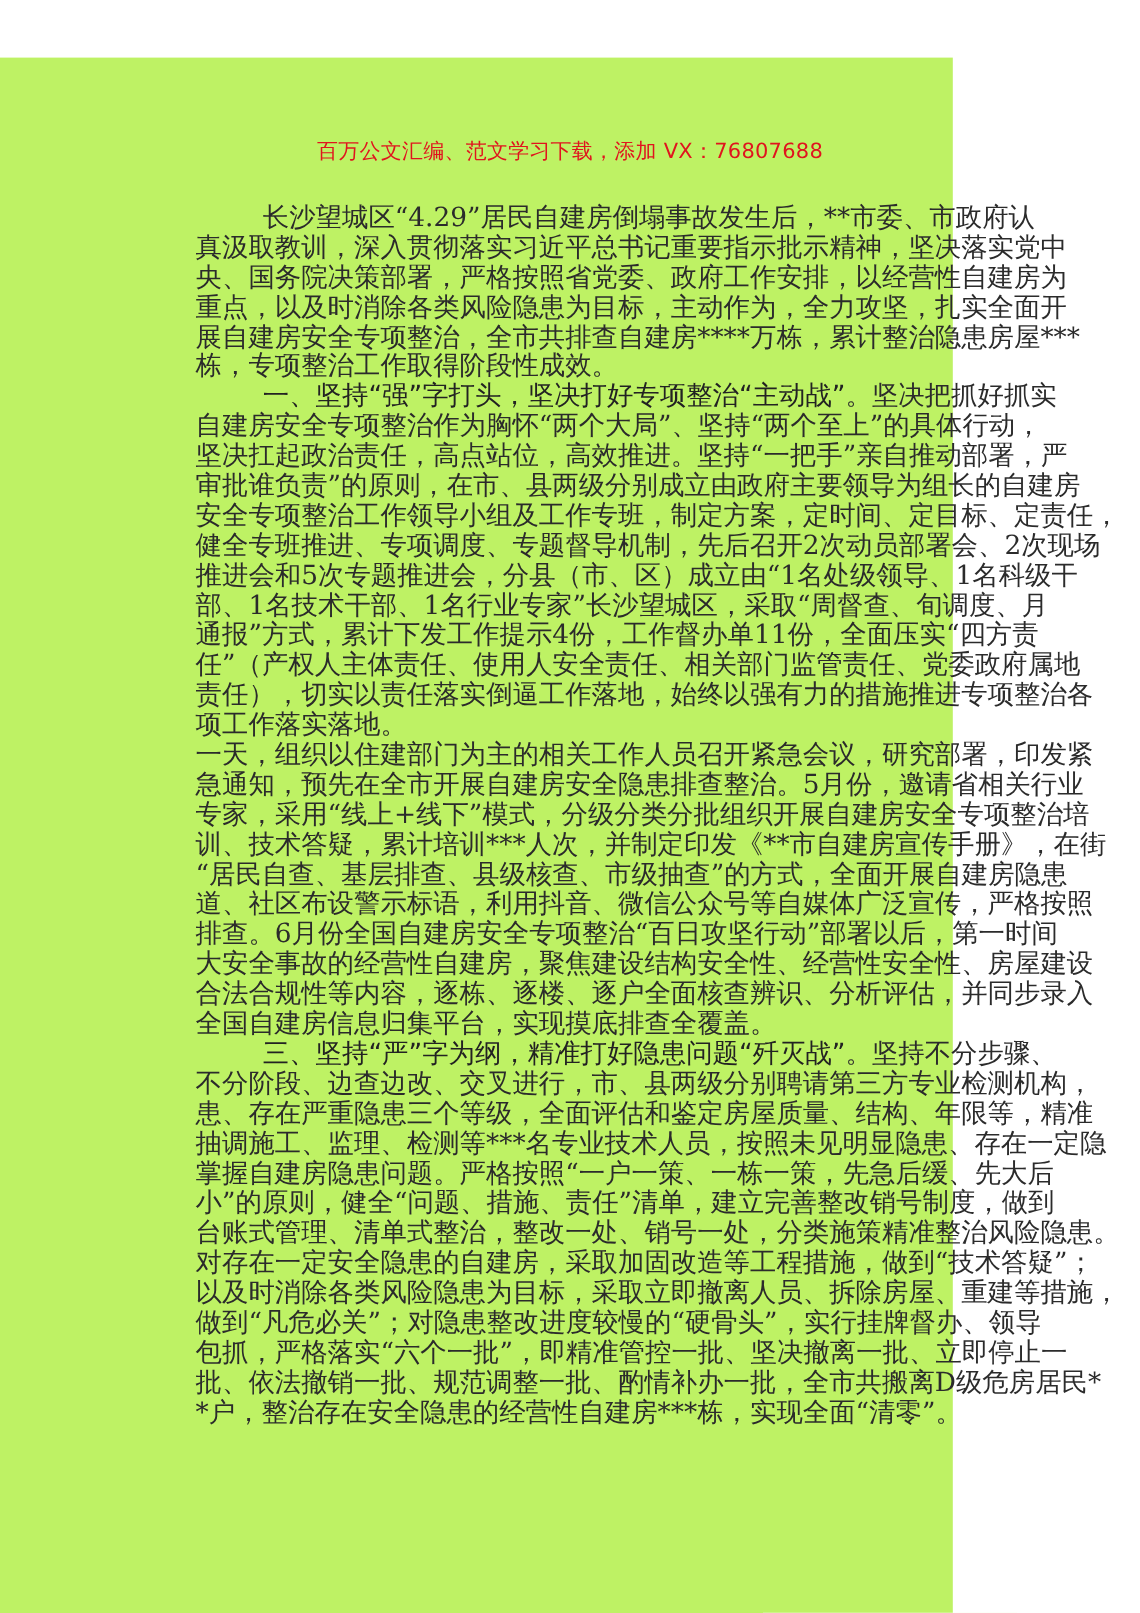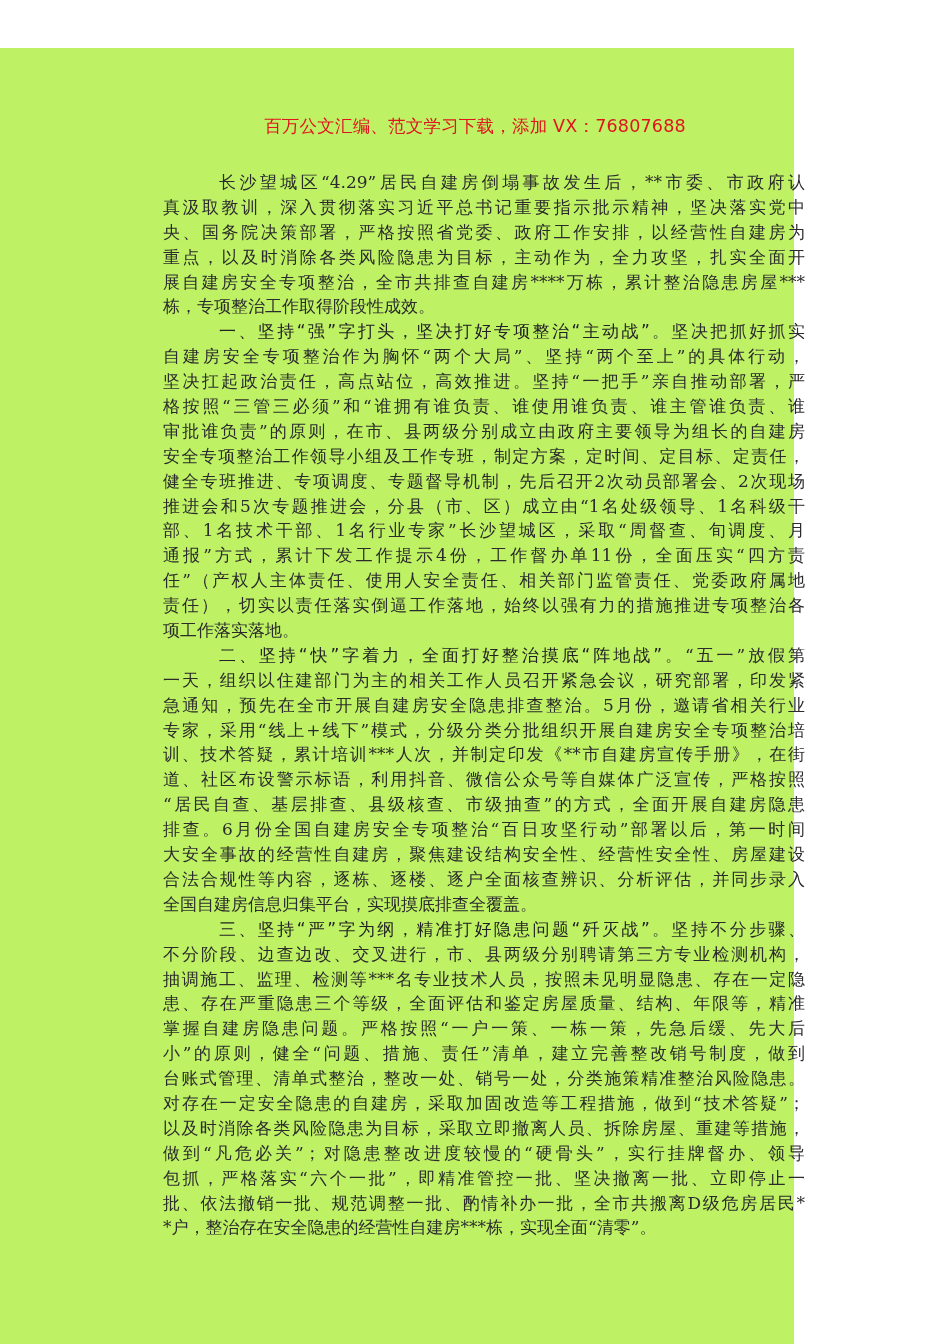--- a/index.html
+++ b/index.html
@@ -4,21 +4,21 @@
 <style>
   html, body { margin: 0; padding: 0; background: #ffffff; }
   body { width: 950px; height: 1344px; position: relative; overflow: hidden; }
   .page { position: absolute; left: 0; top: 0; width: 794px; height: 1344px; background: #bef264; margin-top: 48px; }
   .header {
     position: absolute; top: 66px; left: 0; width: 950px; text-align: center;
     color: #e0141e; font-family: "DejaVu Sans", sans-serif; font-size: 17.5px; letter-spacing: 0.2px;
   }
   .body {
     position: absolute; top: 122px; left: 163px; width: 642px;
-    font-family: "DejaVu Serif", serif; font-size: 17px; line-height: 24.9px;
+    font-family: "DejaVu Serif", serif; font-size: 22px; line-height: 24.9px;
     color: #2b2b2b; text-align: justify;
   }
   .line { display: block; white-space: nowrap; text-align: justify; text-align-last: justify; height: 24.9px; }
   .line.last { text-align-last: left; }
   .line.indent { padding-left: 56px; }
   .bold { font-family: "DejaVu Sans", sans-serif; font-weight: normal; color: #222; }
 </style>
 </head>
 <body>
 
@@ -33,51 +33,49 @@
       <span class="line">央、国务院决策部署，严格按照省党委、政府工作安排，以经营性自建房为</span>
       <span class="line">重点，以及时消除各类风险隐患为目标，主动作为，全力攻坚，扎实全面开</span>
       <span class="line">展自建房安全专项整治，全市共排查自建房****万栋，累计整治隐患房屋***</span>
       <span class="line last">栋，专项整治工作取得阶段性成效。</span>
     </div>
 
     <div>
       <span class="line indent"><span class="bold">一、坚持“强”字打头，坚决打好专项整治“主动战”</span><span>。坚决把抓好抓实</span></span>
       <span class="line">自建房安全专项整治作为胸怀“两个大局”、坚持“两个至上”的具体行动，</span>
       <span class="line">坚决扛起政治责任，高点站位，高效推进。坚持“一把手”亲自推动部署，严</span>
-      <span class="line">格按照“三管三必须”和“谁拥有谁负责、谁使用谁负责、谁主管谁负责、谁</span>
       <span class="line">审批谁负责”的原则，在市、县两级分别成立由政府主要领导为组长的自建房</span>
       <span class="line">安全专项整治工作领导小组及工作专班，制定方案，定时间、定目标、定责任，</span>
       <span class="line">健全专班推进、专项调度、专题督导机制，先后召开2次动员部署会、2次现场</span>
       <span class="line">推进会和5次专题推进会，分县（市、区）成立由“1名处级领导、1名科级干</span>
       <span class="line">部、1名技术干部、1名行业专家”长沙望城区，采取“周督查、旬调度、月</span>
       <span class="line">通报”方式，累计下发工作提示4份，工作督办单11份，全面压实“四方责</span>
       <span class="line">任”（产权人主体责任、使用人安全责任、相关部门监管责任、党委政府属地</span>
       <span class="line">责任），切实以责任落实倒逼工作落地，始终以强有力的措施推进专项整治各</span>
       <span class="line last">项工作落实落地。</span>
     </div>
 
     <div>
-      <span class="line indent"><span class="bold">二、坚持“快”字着力，全面打好整治摸底“阵地战”</span><span>。“五一”放假第</span></span>
       <span class="line">一天，组织以住建部门为主的相关工作人员召开紧急会议，研究部署，印发紧</span>
       <span class="line">急通知，预先在全市开展自建房安全隐患排查整治。5月份，邀请省相关行业</span>
       <span class="line">专家，采用“线上+线下”模式，分级分类分批组织开展自建房安全专项整治培</span>
       <span class="line">训、技术答疑，累计培训***人次，并制定印发《**市自建房宣传手册》，在街</span>
+      <span class="line">“居民自查、基层排查、县级核查、市级抽查”的方式，全面开展自建房隐患</span>
       <span class="line">道、社区布设警示标语，利用抖音、微信公众号等自媒体广泛宣传，严格按照</span>
-      <span class="line">“居民自查、基层排查、县级核查、市级抽查”的方式，全面开展自建房隐患</span>
       <span class="line">排查。6月份全国自建房安全专项整治“百日攻坚行动”部署以后，第一时间</span>
       <span class="line">大安全事故的经营性自建房，聚焦建设结构安全性、经营性安全性、房屋建设</span>
       <span class="line">合法合规性等内容，逐栋、逐楼、逐户全面核查辨识、分析评估，并同步录入</span>
       <span class="line last">全国自建房信息归集平台，实现摸底排查全覆盖。</span>
     </div>
 
     <div>
       <span class="line indent"><span class="bold">三、坚持“严”字为纲，精准打好隐患问题“歼灭战”</span><span>。坚持不分步骤、</span></span>
       <span class="line">不分阶段、边查边改、交叉进行，市、县两级分别聘请第三方专业检测机构，</span>
+      <span class="line">患、存在严重隐患三个等级，全面评估和鉴定房屋质量、结构、年限等，精准</span>
       <span class="line">抽调施工、监理、检测等***名专业技术人员，按照未见明显隐患、存在一定隐</span>
-      <span class="line">患、存在严重隐患三个等级，全面评估和鉴定房屋质量、结构、年限等，精准</span>
       <span class="line">掌握自建房隐患问题。严格按照“一户一策、一栋一策，先急后缓、先大后</span>
       <span class="line">小”的原则，健全“问题、措施、责任”清单，建立完善整改销号制度，做到</span>
       <span class="line">台账式管理、清单式整治，整改一处、销号一处，分类施策精准整治风险隐患。</span>
       <span class="line">对存在一定安全隐患的自建房，采取加固改造等工程措施，做到“技术答疑”；</span>
       <span class="line">以及时消除各类风险隐患为目标，采取立即撤离人员、拆除房屋、重建等措施，</span>
       <span class="line">做到“凡危必关”；对隐患整改进度较慢的“硬骨头”，实行挂牌督办、领导</span>
       <span class="line">包抓，严格落实“六个一批”，即精准管控一批、坚决撤离一批、立即停止一</span>
       <span class="line">批、依法撤销一批、规范调整一批、酌情补办一批，全市共搬离D级危房居民*</span>
       <span class="line last">*户，整治存在安全隐患的经营性自建房***栋，实现全面“清零”。</span>
     </div>

